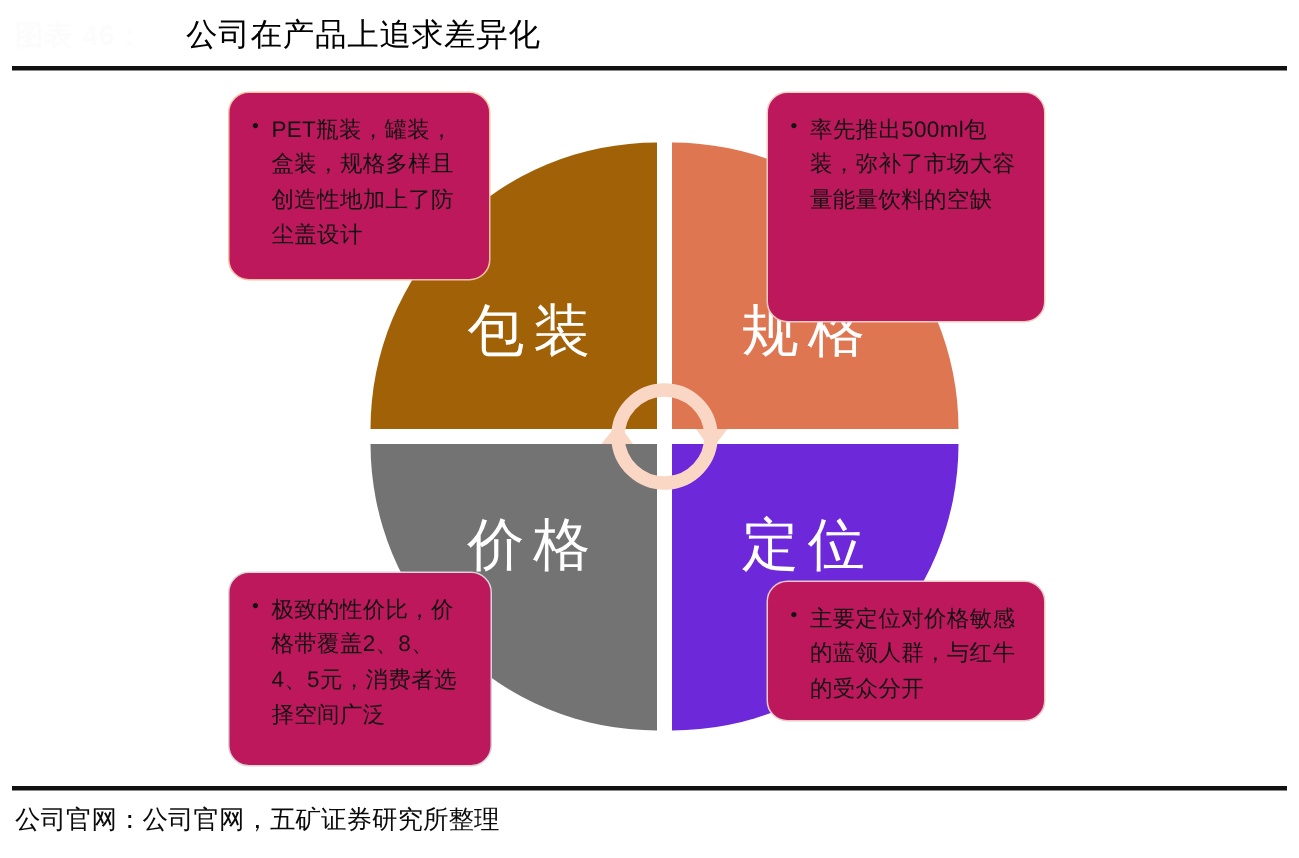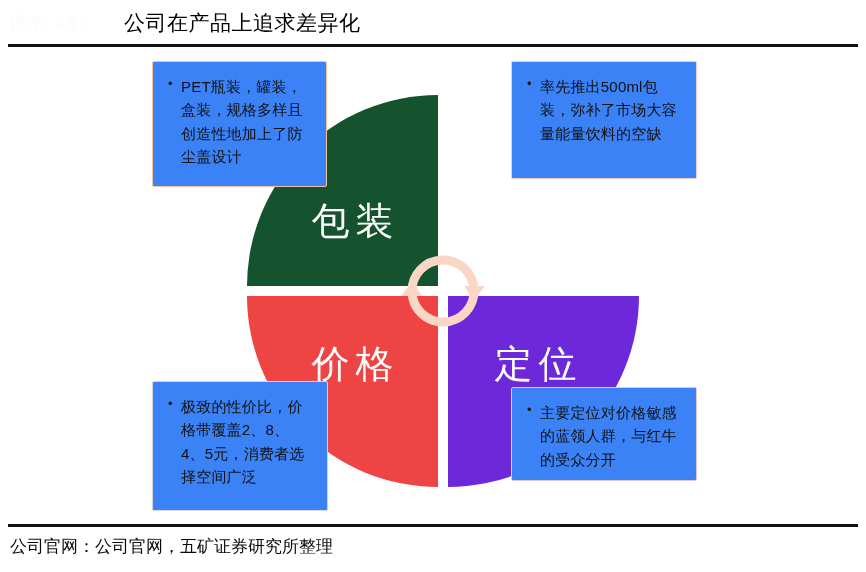--- a/index.html
+++ b/index.html
@@ -121,22 +121,22 @@
     top: 151px;
     width: 90px;
     height: 90px;
     pointer-events: none;
   }
 
   
   .callout {
     position: absolute;
     box-sizing: border-box;
-    background: #3b82f6;
-    border-radius: 2px;
+    background: #be185d;
+    border-radius: 14px;
     padding: 13px 14px 10px 14px;
   }
   .callout ul {
     margin: 0;
     padding: 0 0 0 14px;
     list-style: none;
   }
   .callout li {
     position: relative;
     font-size: 15px;
@@ -147,43 +147,46 @@
   .callout li::before {
     content: "\2022";
     position: absolute;
     left: -13px;
     top: -1px;
     font-size: 13px;
     color: #121212;
   }
 
   .c-tl { left: 152px; top: 14px;  width: 175px; height: 126px; border: 1.5px solid #f3c3a2; }
-  .c-tr { left: 511px; top: 14px;  width: 186px; height: 118px; border: 1.5px solid #f0cdc2; }
+  .c-tr { left: 511px; top: 14px;  width: 186px; height: 154px; border: 1.5px solid #f0cdc2; }
   .c-bl { left: 152px; top: 334px; width: 176px; height: 130px; border: 1.5px solid #d6d6d6; }
   .c-br { left: 511px; top: 340px; width: 186px; height: 94px; border: 1.5px solid #e8c9c6; }
 </style>
 </head>
 <body>
 
 <div class="header">
   <div class="fig-no">图表 46：</div>
   <div class="title">公司在产品上追求差异化</div>
 </div>
 <div class="rule-top"></div>
 
 <div class="stage">
 
   <div class="wheel">
 
-    <div class="quad q-tl" style="background:#14532d;">
+    <div class="quad q-tl" style="background:#a16207;">
       <span class="quad-label">包装</span>
     </div>
 
-
-    <div class="quad q-bl" style="background:#ef4444;">
+    <div class="quad q-tr" style="background:#DE7751;">
+      <span class="quad-label">规格</span>
+    </div>
+
+    <div class="quad q-bl" style="background:#737373;">
       <span class="quad-label">价格</span>
     </div>
 
     <div class="quad q-br" style="background:#6d28d9;">
       <span class="quad-label">定位</span>
     </div>
 
     <svg class="cycle-icon" viewBox="0 0 90 90">
 
       <path d="M 14 46 A 31 31 0 0 1 76 44" fill="none" stroke="#FAD6C4" stroke-width="9" stroke-linecap="butt"></path>

